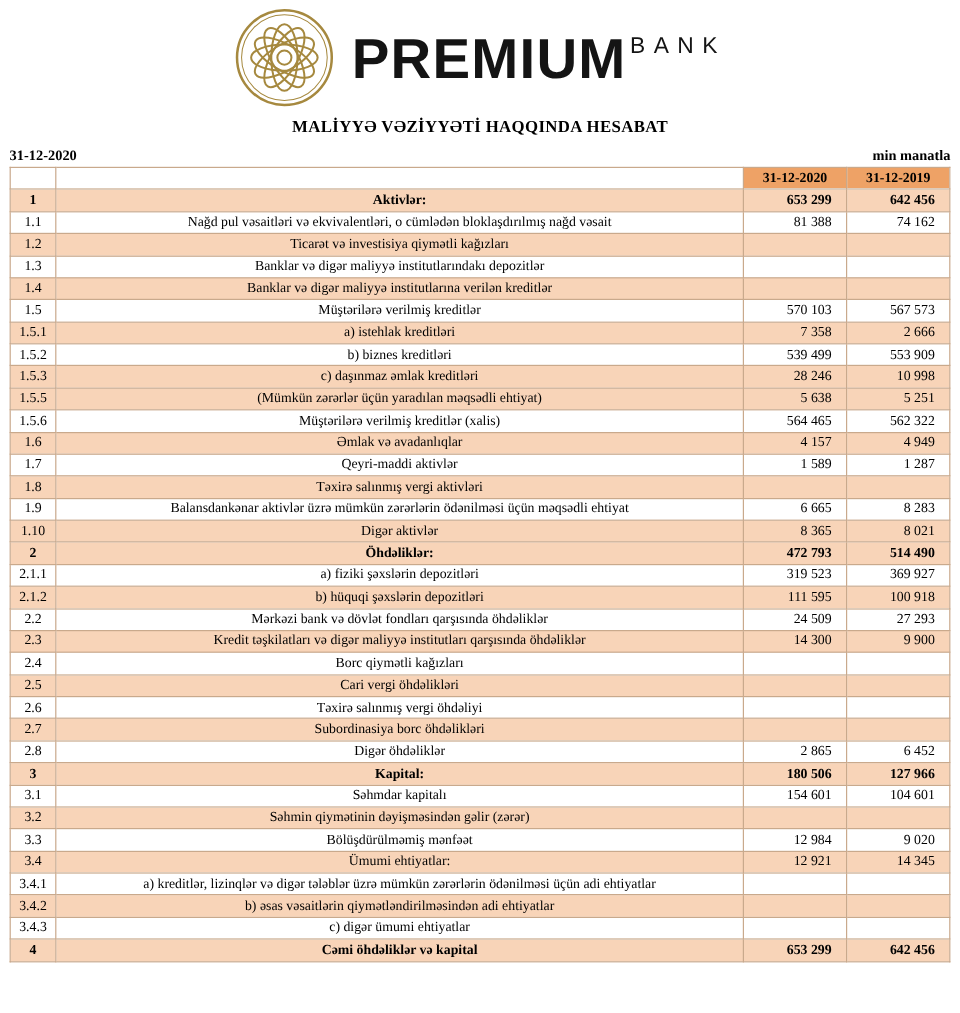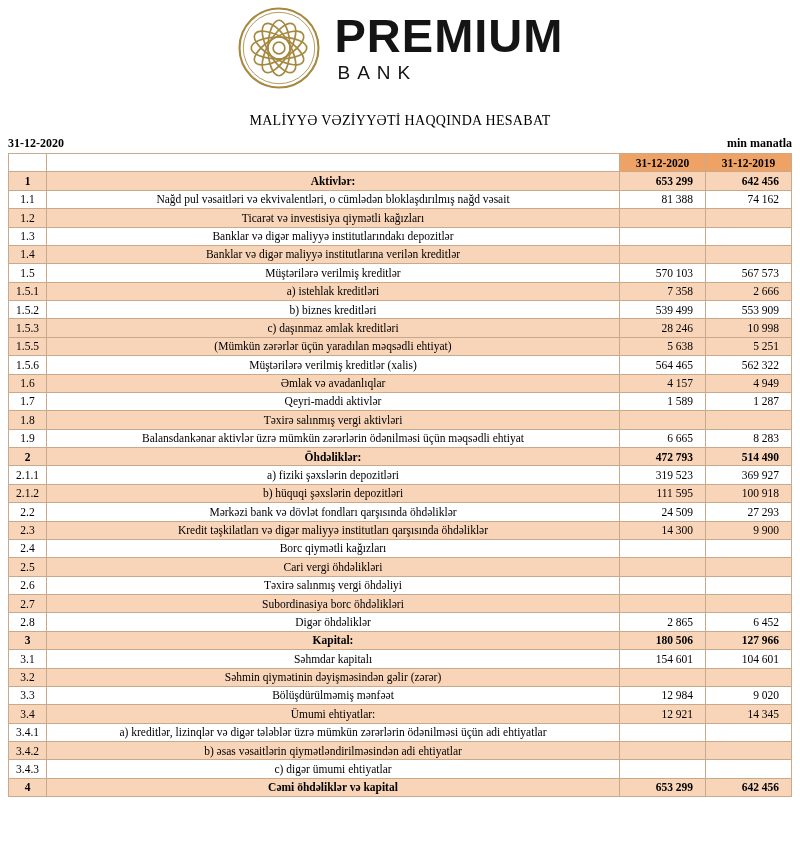--- a/index.html
+++ b/index.html
@@ -3,28 +3,28 @@
 <meta charset="utf-8">
 <style>
   * { box-sizing: border-box; margin: 0; padding: 0; }
   html, body { width: 800px; background: #ffffff; }
   body { font-family: "Liberation Serif", serif; color: #000; }
   .page { width: 800px; height: 844px; padding: 4px 8px 0; overflow: hidden; background: #fff; }
 
   
   .brand { display: flex; align-items: center; justify-content: center; gap: 14px; padding-top: 2px; }
   .emblem { width: 84px; height: 84px; color: var(--logo-gold, #a6893f); flex: 0 0 auto; }
-  .brand-text { display: flex; flex-direction: column; }
+  .brand-text { display: flex; flex-direction: row; }
   .brand-main { font-family: "Liberation Sans", sans-serif; font-weight: bold; font-size: 47px;
                 line-height: 1; letter-spacing: 1px; color: #141414; }
   .brand-sub  { font-family: Liberation Sans, sans-serif; font-size: 19px; letter-spacing: 7px;
                 color: #141414; margin-top: 3px; padding-left: 3px; }
 
   
-  .title { font-size: 14px; font-weight: normal; text-align: center; margin-top: 23px; letter-spacing: 0.3px; }
+  .title { font-size: 14px; font-weight: bold; text-align: center; margin-top: 9px; letter-spacing: 0.3px; }
   .meta  { display: flex; justify-content: space-between; align-items: flex-end;
            font-weight: bold; font-size: 12px; margin-top: 7px; }
 
   
   .fin-table { width: 100%; border-collapse: collapse; font-size: 11.5px; margin-top: 2px; table-layout: fixed; }
   .fin-table th, .fin-table td { border: 1px solid var(--border, #c9a98c); padding: 1.5px 4px;
                                  overflow: hidden; white-space: nowrap; height: 18px; line-height: 1.25; }
   .col-no    { width: 38px; text-align: center; }
   .col-label { text-align: center; }
   .col-val   { width: 86px; text-align: right; padding-right: 12px !important; }
@@ -158,20 +158,26 @@
           <td class="col-label">Təxirə salınmış vergi aktivləri</td>
           <td class="col-val"></td>
           <td class="col-val"></td>
         </tr>
         <tr>
           <td class="col-no">1.9</td>
           <td class="col-label">Balansdankənar aktivlər üzrə mümkün zərərlərin ödənilməsi üçün məqsədli ehtiyat</td>
           <td class="col-val">6 665</td>
           <td class="col-val">8 283</td>
         </tr>
+        <tr class="shaded">
+          <td class="col-no">1.10</td>
+          <td class="col-label">Digər aktivlər</td>
+          <td class="col-val">8 365</td>
+          <td class="col-val">8 021</td>
+        </tr>
         <tr class="shaded bold">
           <td class="col-no">2</td>
           <td class="col-label">Öhdəliklər:</td>
           <td class="col-val">472 793</td>
           <td class="col-val">514 490</td>
         </tr>
         <tr>
           <td class="col-no">2.1.1</td>
           <td class="col-label">a) fiziki şəxslərin depozitləri</td>
           <td class="col-val">319 523</td>

